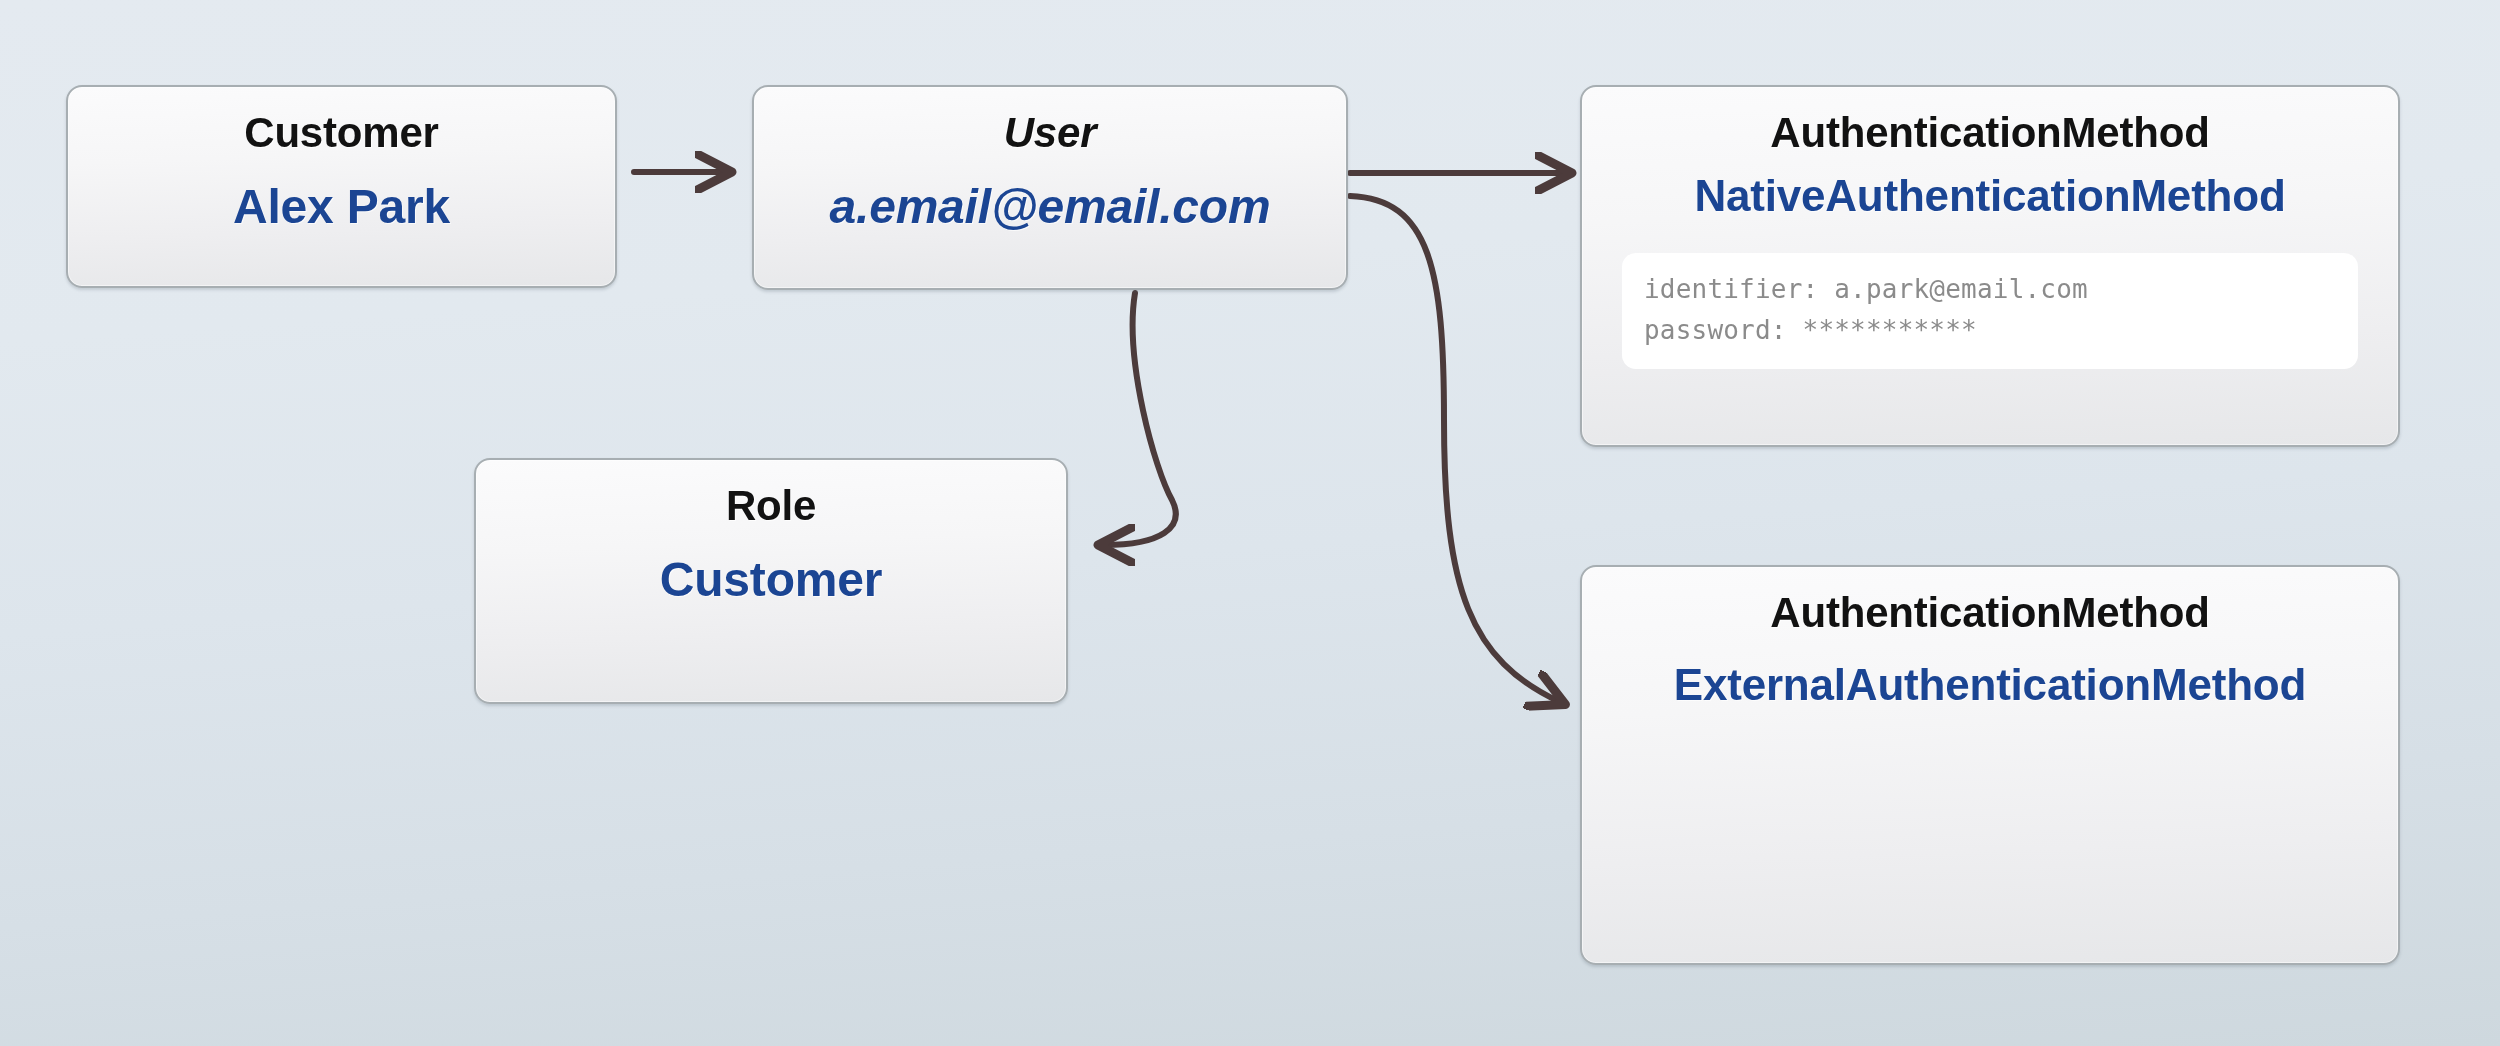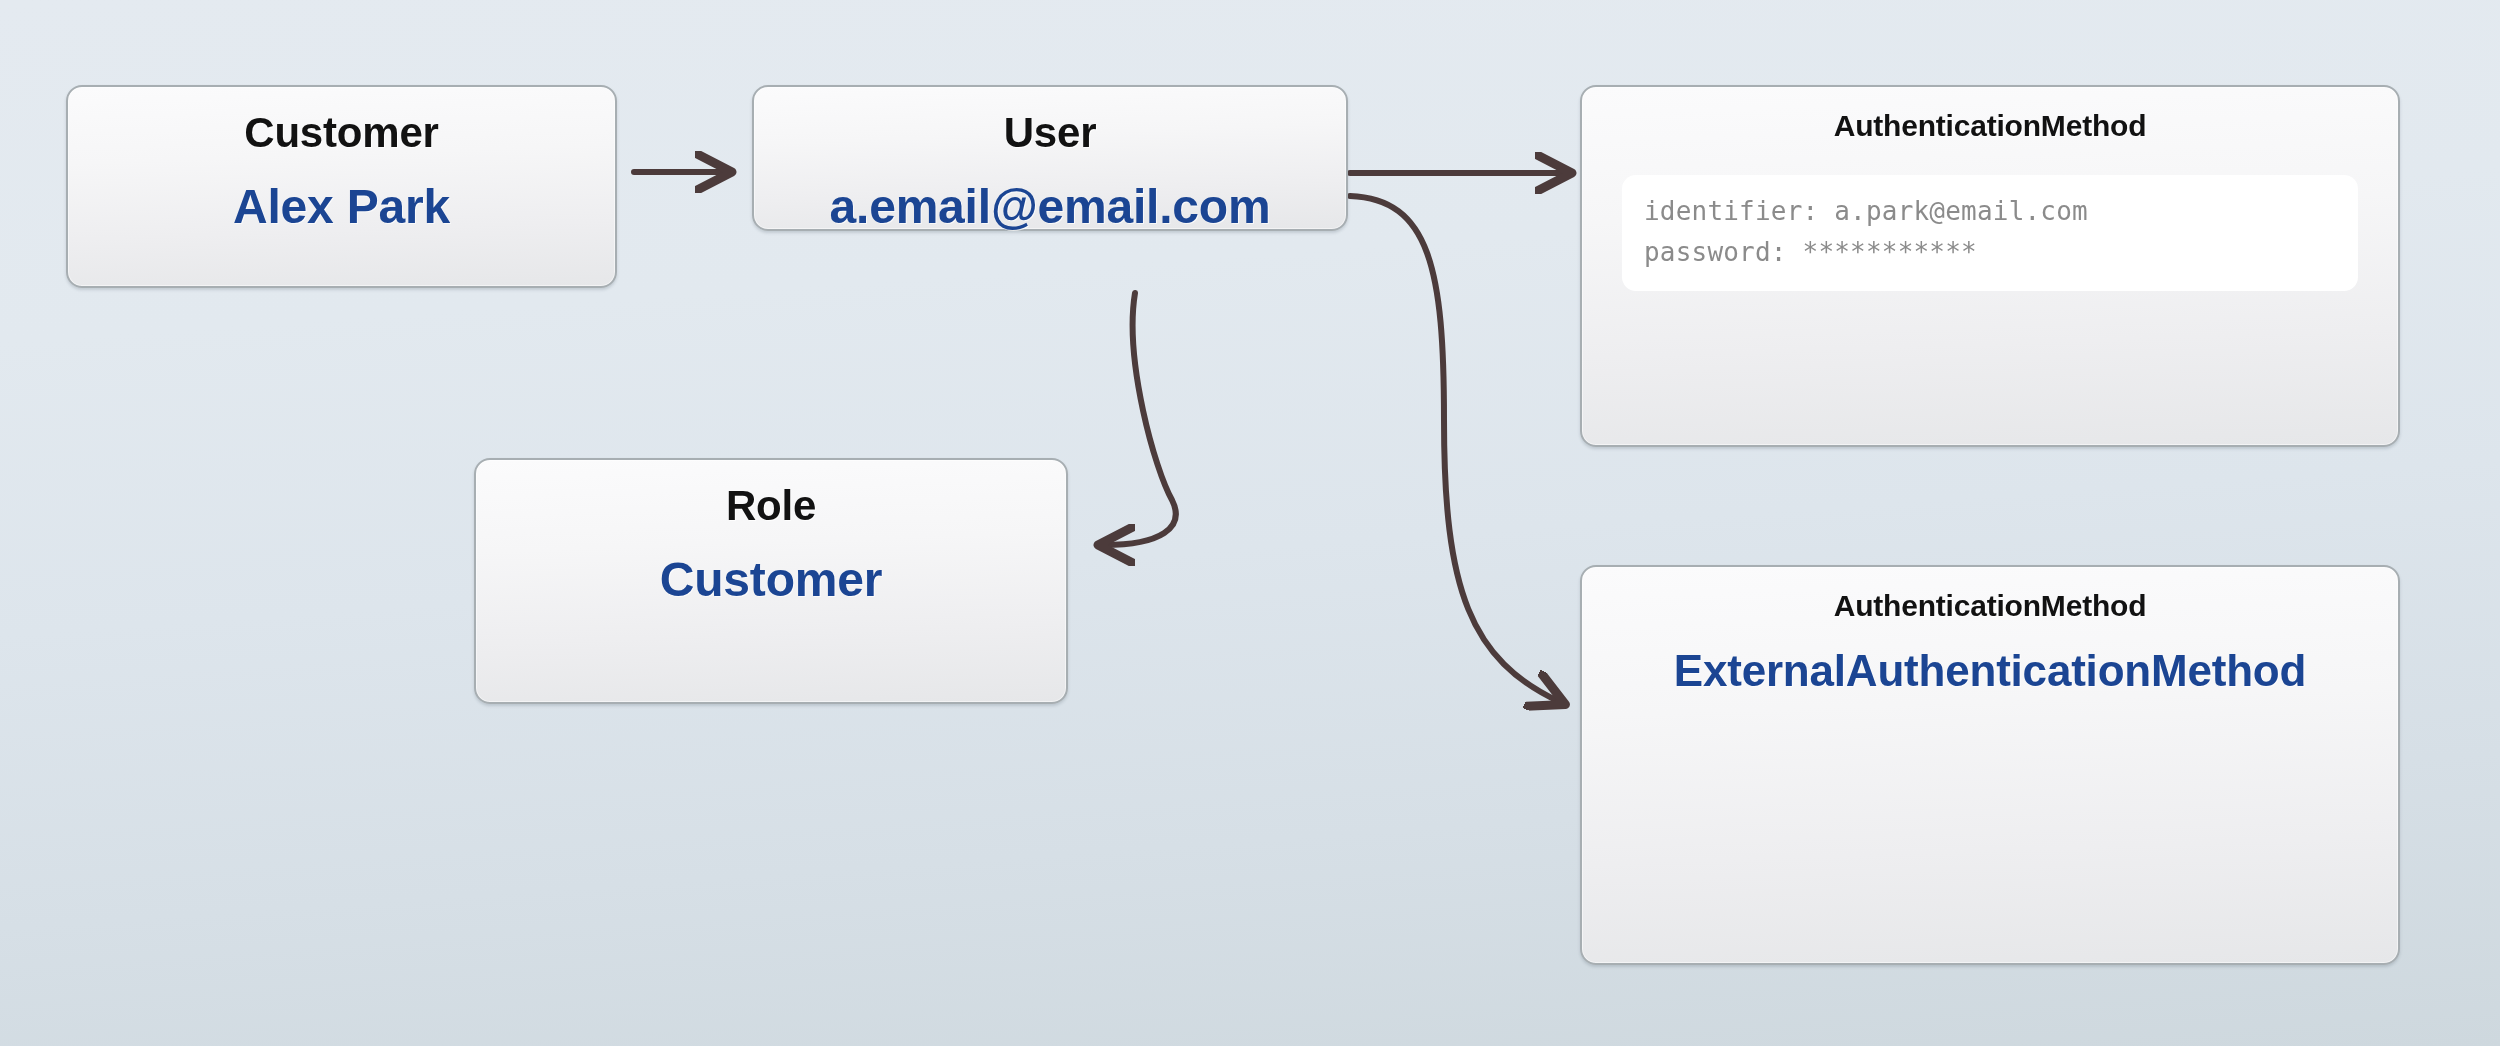--- a/index.html
+++ b/index.html
@@ -44,21 +44,21 @@
     letter-spacing: -0.2px;
     text-shadow: 1px 1px 0 rgba(255,255,255,0.7);
     white-space: nowrap;
   }
 
   
   .node.simple .node-title { font-size: 42px; }
   .node.simple .node-value { font-size: 48px; }
 
   
-  .node.auth .node-title { font-size: 30px; }
+  .node.auth .node-title { font-size: 42px; }
   .node.auth .node-value { font-size: 44px; }
 
   .attr-panel {
     background: #ffffff;
     border-radius: 14px;
     box-sizing: border-box;
     width: 100%;
     padding: 22px 22px 24px 22px;
   }
   .attr-line {
@@ -68,21 +68,21 @@
     color: #8b8b8b;
     white-space: pre;
     letter-spacing: 0.2px;
   }
   .attr-line + .attr-line { margin-top: 12px; }
 
   
   #node-customer { left: 66px;  top: 85px;  width: 551px; height: 203px; padding-top: 22px; }
   #node-customer .node-value { margin-top: 22px; }
 
-  #node-user     { left: 752px; top: 85px;  width: 596px; height: 146px; padding-top: 22px; }
+  #node-user     { left: 752px; top: 85px;  width: 596px; height: 205px; padding-top: 22px; font-style: italic; }
   #node-user .node-value { margin-top: 22px; }
 
   #node-role     { left: 474px; top: 458px; width: 594px; height: 246px; padding-top: 22px; }
   #node-role .node-value { margin-top: 22px; }
 
   #node-native   { left: 1580px; top: 85px;  width: 820px; height: 362px; padding: 22px 40px 0 40px; }
   #node-native .node-value { margin-top: 14px; }
   #node-native .attr-panel { margin-top: 32px; }
 
   #node-external { left: 1580px; top: 565px; width: 820px; height: 400px; padding: 22px 40px 0 40px; }
@@ -134,20 +134,21 @@
     <div class="node-value">a.email@email.com</div>
   </div>
 
   <div class="node simple" id="node-role">
     <div class="node-title">Role</div>
     <div class="node-value">Customer</div>
   </div>
 
   <div class="node auth" id="node-native">
     <div class="node-title">AuthenticationMethod</div>
+    <div class="node-value">NativeAuthenticationMethod</div>
     <div class="attr-panel">
       <div class="attr-line">identifier: a.park@email.com</div>
       <div class="attr-line">password: ***********</div>
     </div>
   </div>
 
   <div class="node auth" id="node-external">
     <div class="node-title">AuthenticationMethod</div>
     <div class="node-value">ExternalAuthenticationMethod</div>
   </div>

